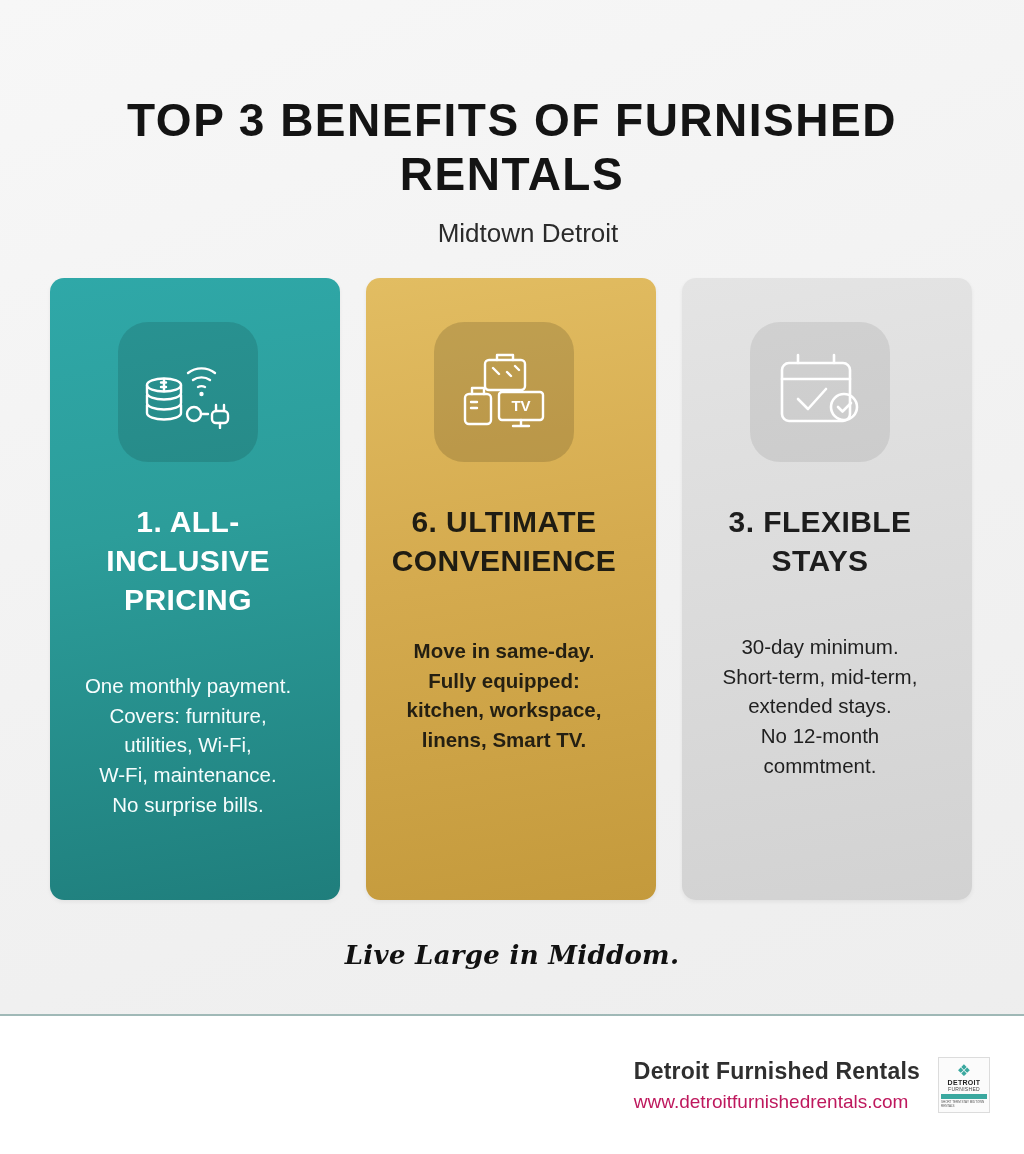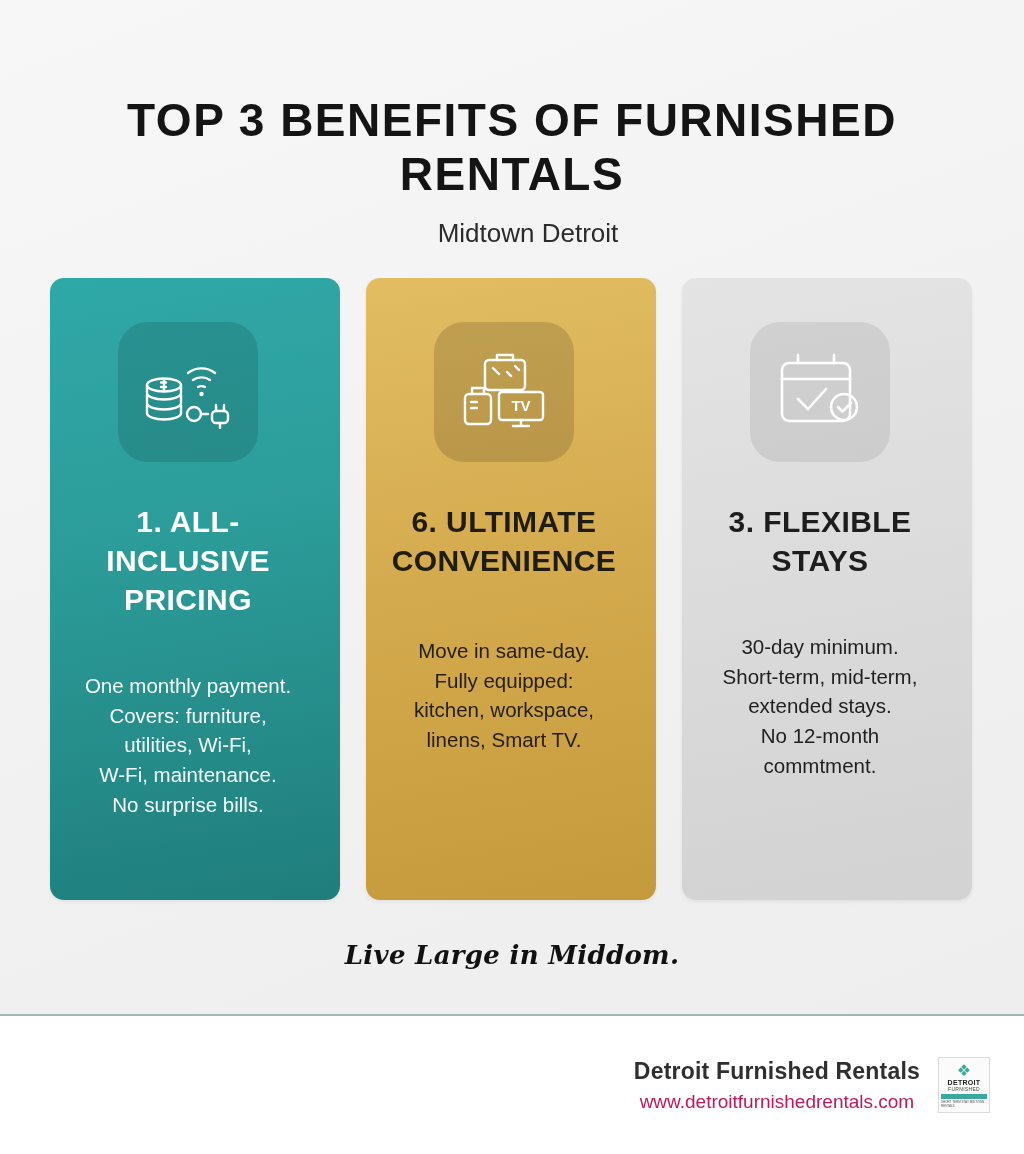--- a/index.html
+++ b/index.html
@@ -126,21 +126,21 @@
   .footer {
     position: absolute;
     top: 1016px; left: 0;
     width: 100%; height: 138px;
     background: #ffffff;
     display: flex;
     align-items: center;
     justify-content: flex-end;
     padding-right: 34px;
   }
-  .footer-text { text-align: center; margin-right: 18px; }
+  .footer-text { text-align: left; margin-right: 18px; }
   .footer-name {
     font-size: 23px; font-weight: bold; color: #2f2f2f; letter-spacing: .2px;
   }
   .footer-url {
     margin-top: 6px; font-size: 19px; color: #be185d;
   }
   .logo {
     width: 52px; height: 56px;
     display: flex; flex-direction: column; align-items: center; justify-content: center;
     border: 1px solid #dcdcdc;
@@ -210,21 +210,21 @@
             <path d="M15 46v-6h12v6"></path>
             <path d="M14 54h6M14 60h6"></path>
 
             <rect x="42" y="44" width="44" height="28" rx="3"></rect>
             <text x="64" y="63" font-family="Liberation Sans, sans-serif" font-size="15" font-weight="bold" fill="#ffffff" stroke="none" text-anchor="middle">TV</text>
             <path d="M56 78h16M64 72v6"></path>
           </svg>
         </span>
       </div>
       <div class="card-title">6. ULTIMATE CONVENIENCE</div>
-      <div class="card-body" style="white-space: pre-line;">Move in same-day.
+      <div class="card-body" style="white-space: pre-line; font-weight: bold;">Move in same-day.
 Fully equipped:
 kitchen, workspace,
 linens, Smart TV.</div>
     </div>
 
     <div class="card gray">
       <div class="icon-box">
         <span>
           <svg width="92" height="82" viewBox="0 0 92 82" fill="none" stroke="#ffffff" stroke-width="2.6" stroke-linecap="round" stroke-linejoin="round">
             <rect x="8" y="14" width="68" height="58" rx="7"></rect>

